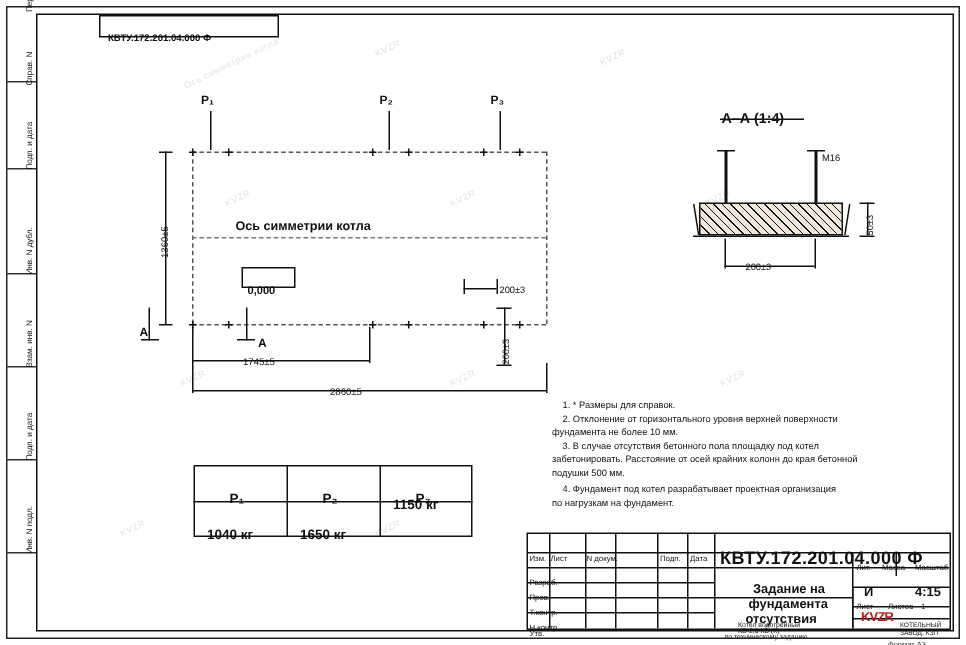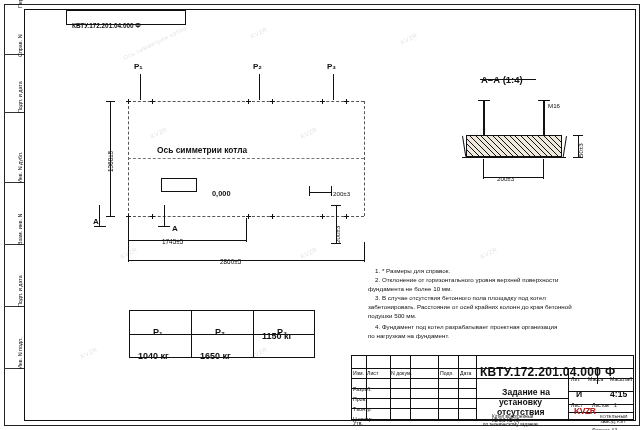--- a/index.html
+++ b/index.html
@@ -108,21 +108,21 @@
     <div class="dimv" style="left:259px;top:74px;height:26px;"></div>
     <div class="dimv" style="left:333px;top:74px;height:26px;"></div>
     <div class="txt b" style="left:134px;top:62px;font-size:8px;">P₁</div>
     <div class="txt b" style="left:253px;top:62px;font-size:8px;">P₂</div>
     <div class="txt b" style="left:327px;top:62px;font-size:8px;">P₃</div>
 
     <div class="txt b" style="left:157px;top:145px;font-size:8.4px;">Ось симметрии котла</div>
     <div class="dash" style="left:128px;top:158px;width:236px;border-top:1px dashed #777;"></div>
 
     <div class="tbl" style="left:161px;top:178px;width:36px;height:14px;"></div>
-    <div class="txt b" style="left:165px;top:189px;font-size:7.4px;margin-left:47px;">0,000</div>
+    <div class="txt b" style="left:165px;top:189px;font-size:7.4px;">0,000</div>
 
     <div class="dimv" style="left:110px;top:101px;height:115px;"></div>
     <div class="dim" style="left:106px;top:101px;width:9px;"></div>
     <div class="dim" style="left:106px;top:216px;width:9px;"></div>
     <div class="txt" style="left:107px;top:172px;font-size:6.4px;transform:rotate(-90deg);transform-origin:0 0;">1360±5</div>
 
     <div class="dimv" style="left:99px;top:205px;height:22px;"></div>
     <div class="dim" style="left:94px;top:226px;width:12px;"></div>
     <div class="txt b" style="left:93px;top:217px;font-size:8px;">А</div>
     <div class="dimv" style="left:164px;top:205px;height:22px;"></div>
@@ -231,21 +231,21 @@
 
     <div class="cellt" style="left:1px;top:30px;">Разраб.</div>
     <div class="cellt" style="left:1px;top:40px;">Пров.</div>
     <div class="cellt" style="left:1px;top:50px;">Т.контр.</div>
     <div class="cellt" style="left:1px;top:60px;">Н.контр.</div>
     <div class="cellt" style="left:1px;top:64px;">Утв.</div>
 
     <div class="cellt big" style="left:128px;top:9px;">КВТУ.172.201.04.000  Ф</div>
 
     <div class="cellt mid" style="left:150px;top:31px;">Задание на</div>
-    <div class="cellt mid" style="left:147px;top:41px;">установку</div>
+    <div class="cellt mid" style="left:147px;top:41px;">фундамента</div>
     <div class="cellt mid" style="left:145px;top:51px;">отсутствия</div>
     <div class="cellt" style="left:140px;top:58px;font-size:4.6px;">Котел водогрейный</div>
     <div class="cellt" style="left:140px;top:62px;font-size:4.6px;">КВ-2,0  КБ (К)</div>
     <div class="cellt" style="left:131px;top:66px;font-size:4.6px;">по техническому заданию</div>
 
     <div class="cellt" style="left:219px;top:20px;">Лит.</div>
     <div class="cellt" style="left:236px;top:20px;">Масса</div>
     <div class="cellt" style="left:258px;top:20px;">Масштаб</div>
     <div class="cellt mid" style="left:224px;top:33px;">И</div>
     <div class="cellt mid" style="left:258px;top:33px;">4:15</div>

